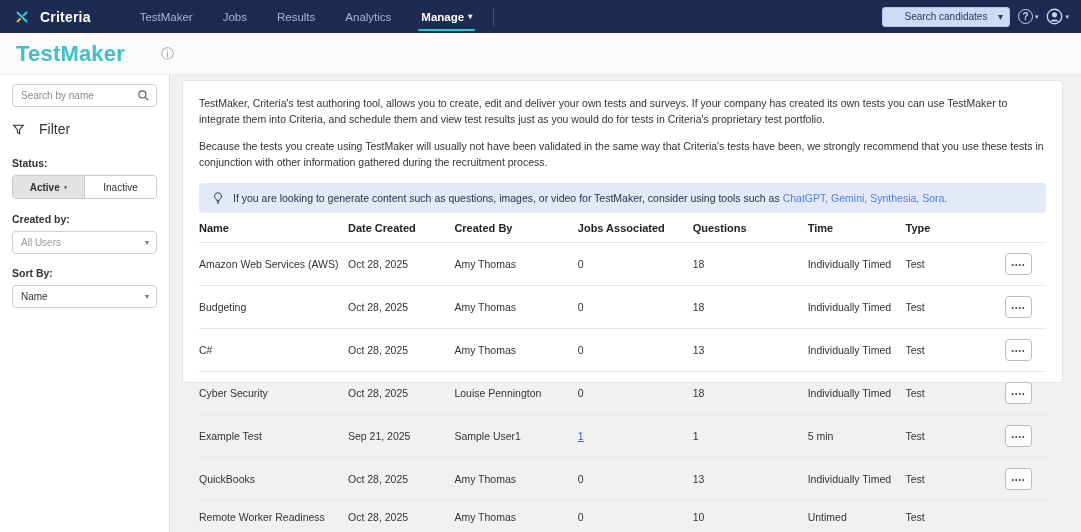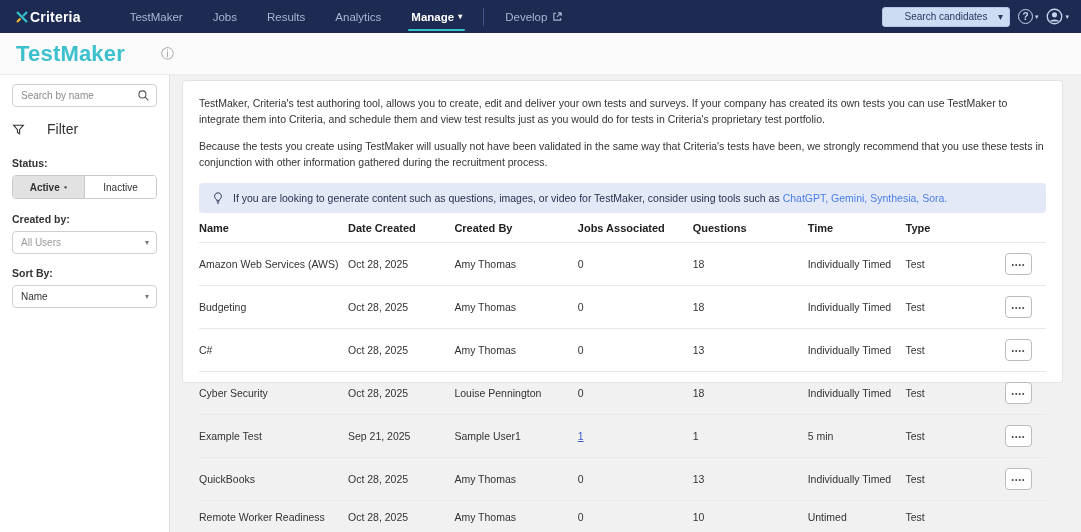--- a/index.html
+++ b/index.html
@@ -1,20 +1,20 @@
 <!DOCTYPE html>
 <html><head>
 <meta charset="utf-8">
 <style>
   * { margin:0; padding:0; box-sizing:border-box; }
   html,body { width:1081px; height:532px; font-family:"Liberation Sans", sans-serif; background:#f1f1f2; overflow:hidden; }
 
   
   .navbar { height:33px; background:#1d2b52; display:flex; align-items:center; padding:0 14px; position:relative; }
-  .brand { display:flex; align-items:center; gap:0; margin-right:34px; }
+  .brand { display:flex; align-items:center; gap:10px; margin-right:34px; }
   .brand-name { color:#ffffff; font-size:14px; font-weight:600; letter-spacing:.2px; }
   .nav-items { display:flex; align-items:center; height:100%; }
   .nav-item { color:#a9b5d2; font-size:11.5px; padding:0 15px; height:100%; display:flex; align-items:center; cursor:pointer; position:relative; }
   .nav-item.active { color:#ffffff; font-weight:700; }
   .nav-item.active .underline { position:absolute; left:12px; right:12px; bottom:2px; height:2px; background:#36c3cd; border-radius:1px; }
   .nav-caret { font-size:8px; margin-left:4px; color:#ffffff; }
   .nav-divider { width:1px; height:18px; background:#44548a; margin:0 6px; }
   .ext-icon { margin-left:5px; display:inline-flex; }
   .nav-right { position:absolute; right:12px; top:0; height:33px; display:flex; align-items:center; gap:8px; }
   .cand-search { width:128px; height:20px; background:#ccdcf2; border:1px solid #b3c7e6; border-radius:3px; display:flex; align-items:center; justify-content:center; position:relative; cursor:pointer; }
@@ -35,21 +35,21 @@
   .create-btn { background:#4354c6; color:#fff; border:none; border-radius:4px; height:26px; padding:0 13px; font-size:11.5px; font-family:inherit; display:flex; align-items:center; gap:7px; cursor:pointer; }
   .create-btn .plus { font-size:13px; font-weight:400; }
 
   
   .body-wrap { display:flex; height:457px; }
   .sidebar { width:170px; background:#ffffff; border-right:1px solid #dddddd; padding:9px 12px; flex-shrink:0; }
   .side-search { position:relative; margin-bottom:14px; }
   .side-search input { width:100%; height:23px; border:1px solid #cfcfcf; border-radius:4px; font-size:10px; padding:0 24px 0 8px; color:#333; font-family:inherit; outline:none; }
   .side-search input::placeholder { color:#8a8a8a; }
   .side-search svg { position:absolute; right:7px; top:5px; }
-  .filter-head { display:flex; align-items:center; gap:22px; font-size:14px; color:#333; margin-bottom:20px; }
+  .filter-head { display:flex; align-items:center; gap:14px; font-size:14px; color:#333; margin-bottom:20px; }
   .field-label { font-size:10.5px; font-weight:700; color:#333; margin-bottom:6px; }
   .segmented { display:flex; border:1px solid #c9c9c9; border-radius:4px; overflow:hidden; margin-bottom:14px; }
   .seg-btn { flex:1; height:22px; background:#ffffff; font-size:10px; color:#333; display:flex; align-items:center; justify-content:center; gap:4px; cursor:pointer; }
   .seg-btn.selected { background:#e2e2e2; font-weight:600; }
   .seg-btn + .seg-btn { border-left:1px solid #c9c9c9; }
   .seg-dot { font-size:6px; color:#555; }
   .select-box { position:relative; border:1px solid #cfcfcf; border-radius:4px; height:23px; display:flex; align-items:center; padding:0 8px; font-size:10px; color:#333; margin-bottom:13px; cursor:pointer; }
   .select-box.muted { color:#9a9a9a; }
   .select-caret { position:absolute; right:7px; font-size:8px; color:#777; }
 
@@ -96,29 +96,20 @@
       </div>
     <div class="nav-item">
         <span>Analytics</span>
       </div>
     <div class="nav-item active">
       <span>Manage</span>
       <span class="nav-caret">▾</span>
       <span class="underline"></span>
     </div>
     <div class="nav-divider"></div>
-    <div class="nav-item">
-      <span>Develop</span>
-      <span class="ext-icon">
-        <svg width="11" height="11" viewBox="0 0 12 12">
-            <path d="M4.5 2.5 H2 V10 H9.5 V7.5" stroke="#a9b5d2" stroke-width="1.2" fill="none"></path>
-            <path d="M6.5 2 H10 V5.5 M10 2 L5.5 6.5" stroke="#a9b5d2" stroke-width="1.2" fill="none"></path>
-          </svg>
-      </span>
-    </div>
   </div>
   <div class="nav-right">
     <div class="cand-search">
       <span>Search candidates</span>
       <span class="cand-caret">▾</span>
     </div>
     <div class="help-wrap">
       <span class="help-circle">?</span>
       <span class="tiny-caret">▾</span>
     </div>

